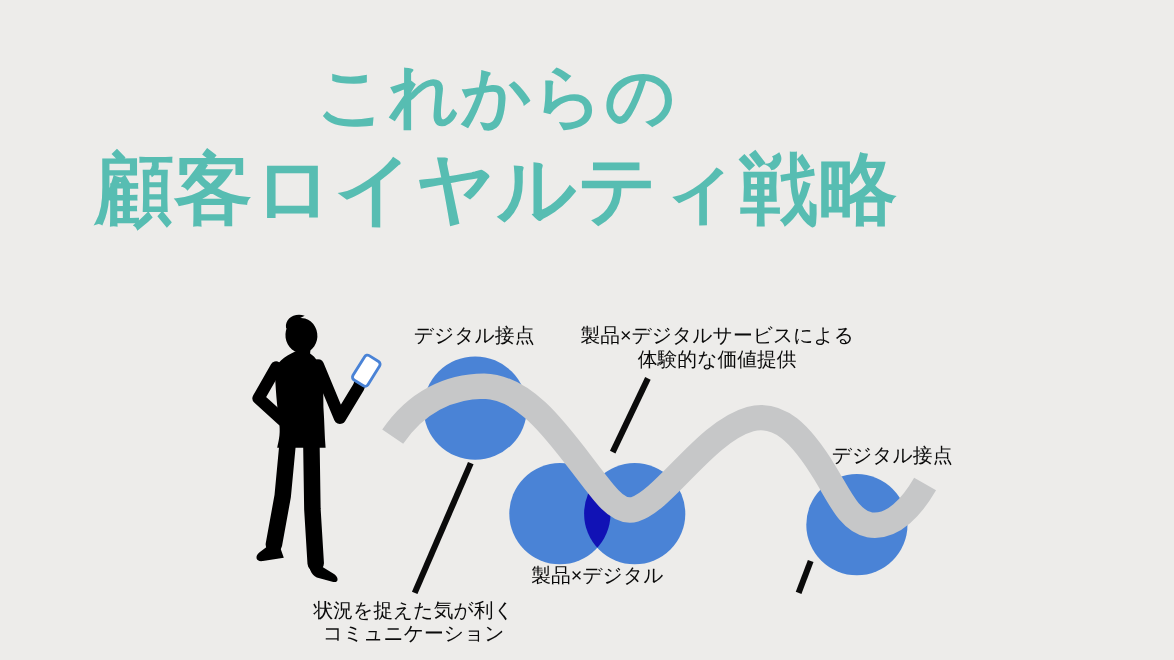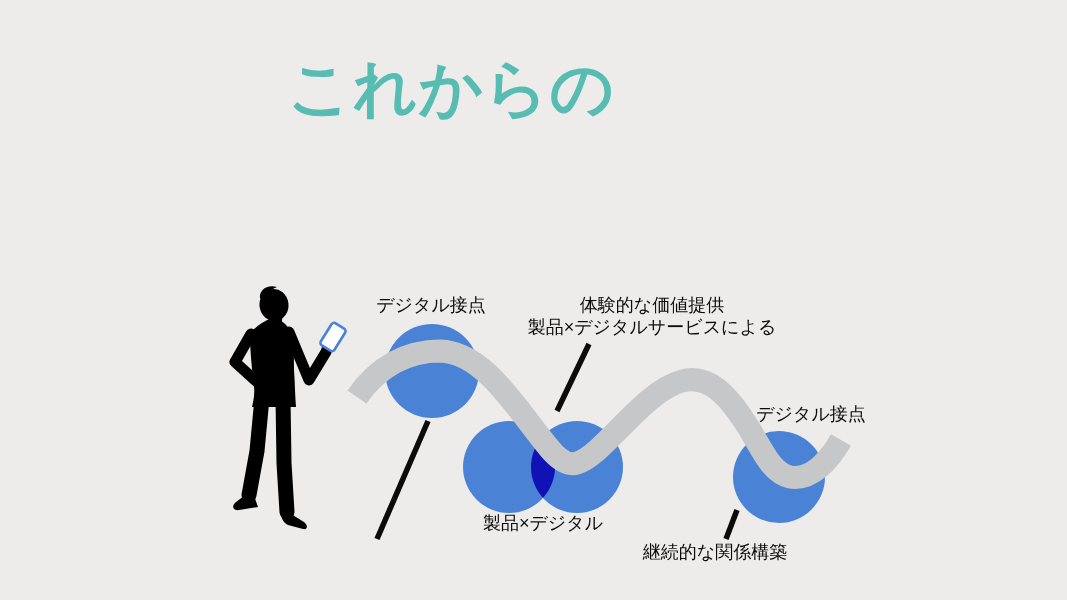--- a/index.html
+++ b/index.html
@@ -75,20 +75,21 @@
   .person-stroke{stroke:var(--silhouette-black);fill:none;stroke-linejoin:round;stroke-linecap:round;}
   .phone-body{fill:#ffffff;stroke:var(--circle-blue);stroke-width:2.6;}
 </style>
 </head>
 <body>
 
 <div class="slide">
 
   <header class="title">
     <div class="title-line1">これからの</div>
+    <div class="title-line2">顧客ロイヤルティ戦略</div>
   </header>
 
   <div class="diagram">
 
     <svg class="diagram-svg" width="1067" height="600" viewBox="0 0 1067 600">
 
       <defs>
         <clipPath id="venn-left-clip">
           <circle cx="509" cy="467" r="46"></circle>
         </clipPath>
@@ -142,24 +143,27 @@
       </g>
 
       <line class="leader" x1="428" y1="421" x2="377" y2="539"></line>
       <line class="leader" x1="589" y1="344" x2="557" y2="411"></line>
       <line class="leader" x1="737" y1="510" x2="726" y2="539"></line>
     </svg>
 
     <div class="label lbl-touchpoint1">デジタル接点</div>
 
     <div class="label lbl-value">
+      <div>製品×デジタルサービスによる</div>
       <div>体験的な価値提供</div>
-      <div>製品×デジタルサービスによる</div>
     </div>
 
     <div class="label lbl-touchpoint2">デジタル接点</div>
 
     <div class="label lbl-product">製品×デジタル</div>
 
+    <div class="label lbl-comm">
+      <div>状況を捉えた気が利く</div>
+      <div>コミュニケーション</div>
+    </div>
 
-    <div class="label lbl-relation">継続的な関係構築</div>
   </div>
 </div>
 
 </body></html>

